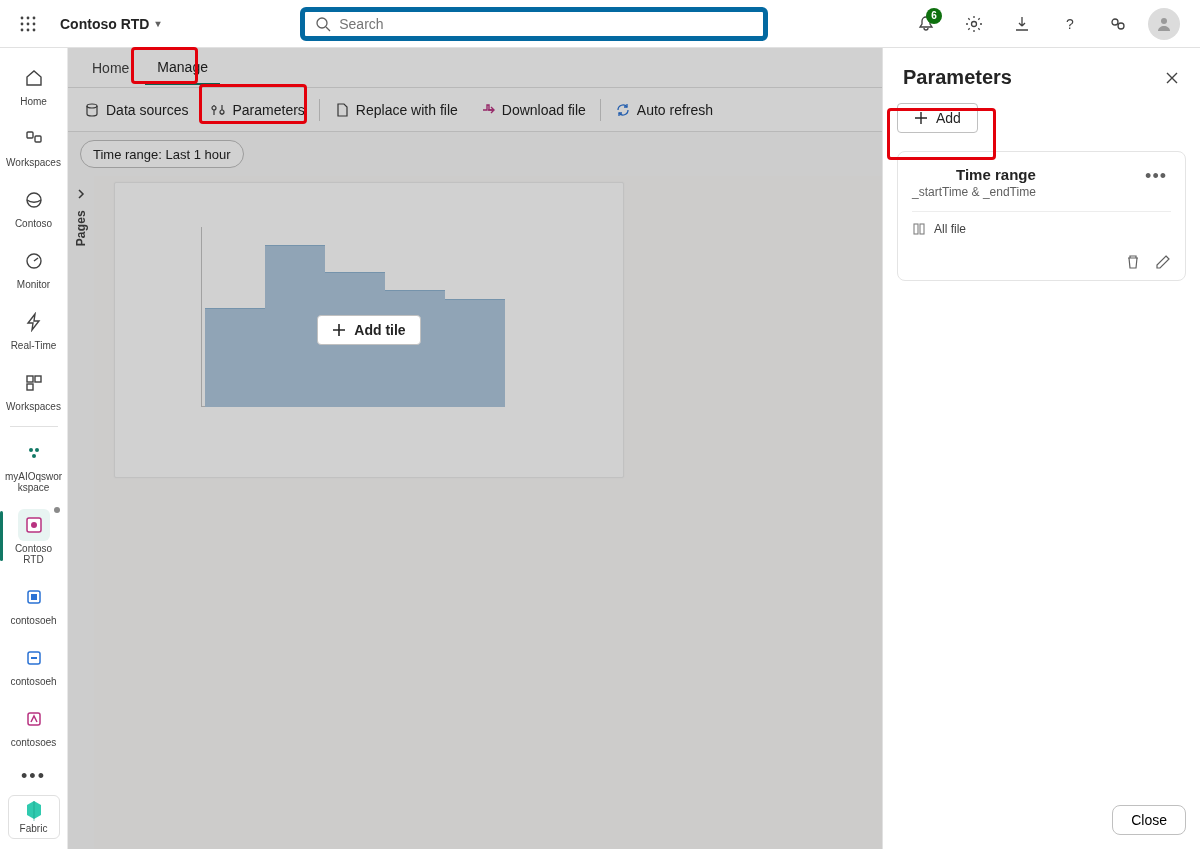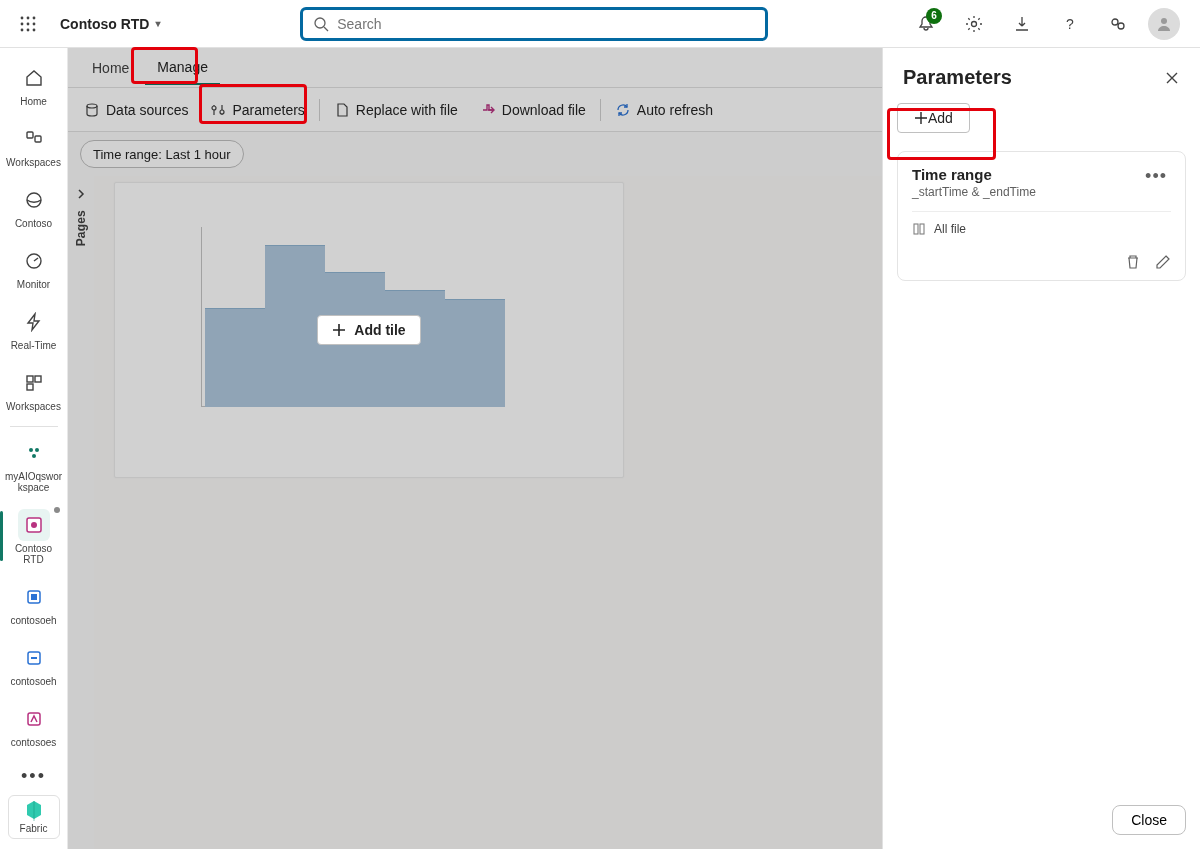--- a/index.html
+++ b/index.html
@@ -14,21 +14,21 @@
     width: 40px; height: 40px; display: flex; align-items: center; justify-content: center;
     color: #424242; cursor: pointer;
   }
   .workspace-picker {
     display: flex; align-items: center; gap: 6px; font-size: 14px; font-weight: 600;
     color: #242424; padding: 0 12px; cursor: pointer; height: 100%;
   }
   .chev-down { font-size: 10px; color: #606060; }
   .search-wrap { flex: 1; display: flex; justify-content: center; }
   .search-box {
-    width: 468px; height: 34px; border: 3px solid #0369a1; border-radius: 6px;
+    width: 468px; height: 34px; border: 5px solid #0369a1; border-radius: 6px;
     display: flex; align-items: center; padding: 0 10px; gap: 8px; color: #606060;
   }
   .search-box input {
     border: none; outline: none; flex: 1; font-size: 14px; background: transparent;
   }
   .top-icons { display: flex; align-items: center; gap: 12px; padding: 0 12px; }
   .top-icon {
     width: 36px; height: 36px; display: flex; align-items: center; justify-content: center;
     color: #424242; cursor: pointer; position: relative;
   }
@@ -154,28 +154,29 @@
   }
   .panel-header {
     display: flex; align-items: center; justify-content: space-between;
     padding: 18px 20px 8px;
   }
   .panel-title { font-size: 20px; font-weight: 600; color: #242424; }
   .close-x { cursor: pointer; color: #424242; }
 
   .add-btn-wrap { padding: 6px 14px 18px; }
   .add-btn {
-    display: inline-flex; align-items: center; padding: 6px 16px;
+    display: inline-flex; align-items: center; gap: 8px; padding: 6px 16px;
     border: 1px solid #c0c0c0; border-radius: 4px; background: #fff;
     font-size: 14px; cursor: pointer; color: #242424;
   }
 
   .param-card {
     margin: 0 14px 14px; border: 1px solid #e4e4e4; border-radius: 8px;
     padding: 14px 14px 10px;
+    text-align: right;
   }
   .param-card-head { display: flex; align-items: flex-start; justify-content: space-between; }
   .param-name { font-size: 15px; font-weight: 600; color: #242424; }
   .param-sub { font-size: 12px; color: #606060; margin-top: 2px; }
   .param-divider { height: 1px; background: #ededed; margin: 12px 0 10px; }
   .param-scope { display: flex; align-items: center; gap: 8px; font-size: 12px; color: #424242; }
   .param-actions { display: flex; justify-content: flex-end; gap: 14px; margin-top: 18px; color: #606060; }
   .param-actions span { cursor: pointer; }
   .ellipsis-btn { cursor: pointer; font-size: 18px; color: #606060; padding: 0 4px; letter-spacing: 1px; }
 

